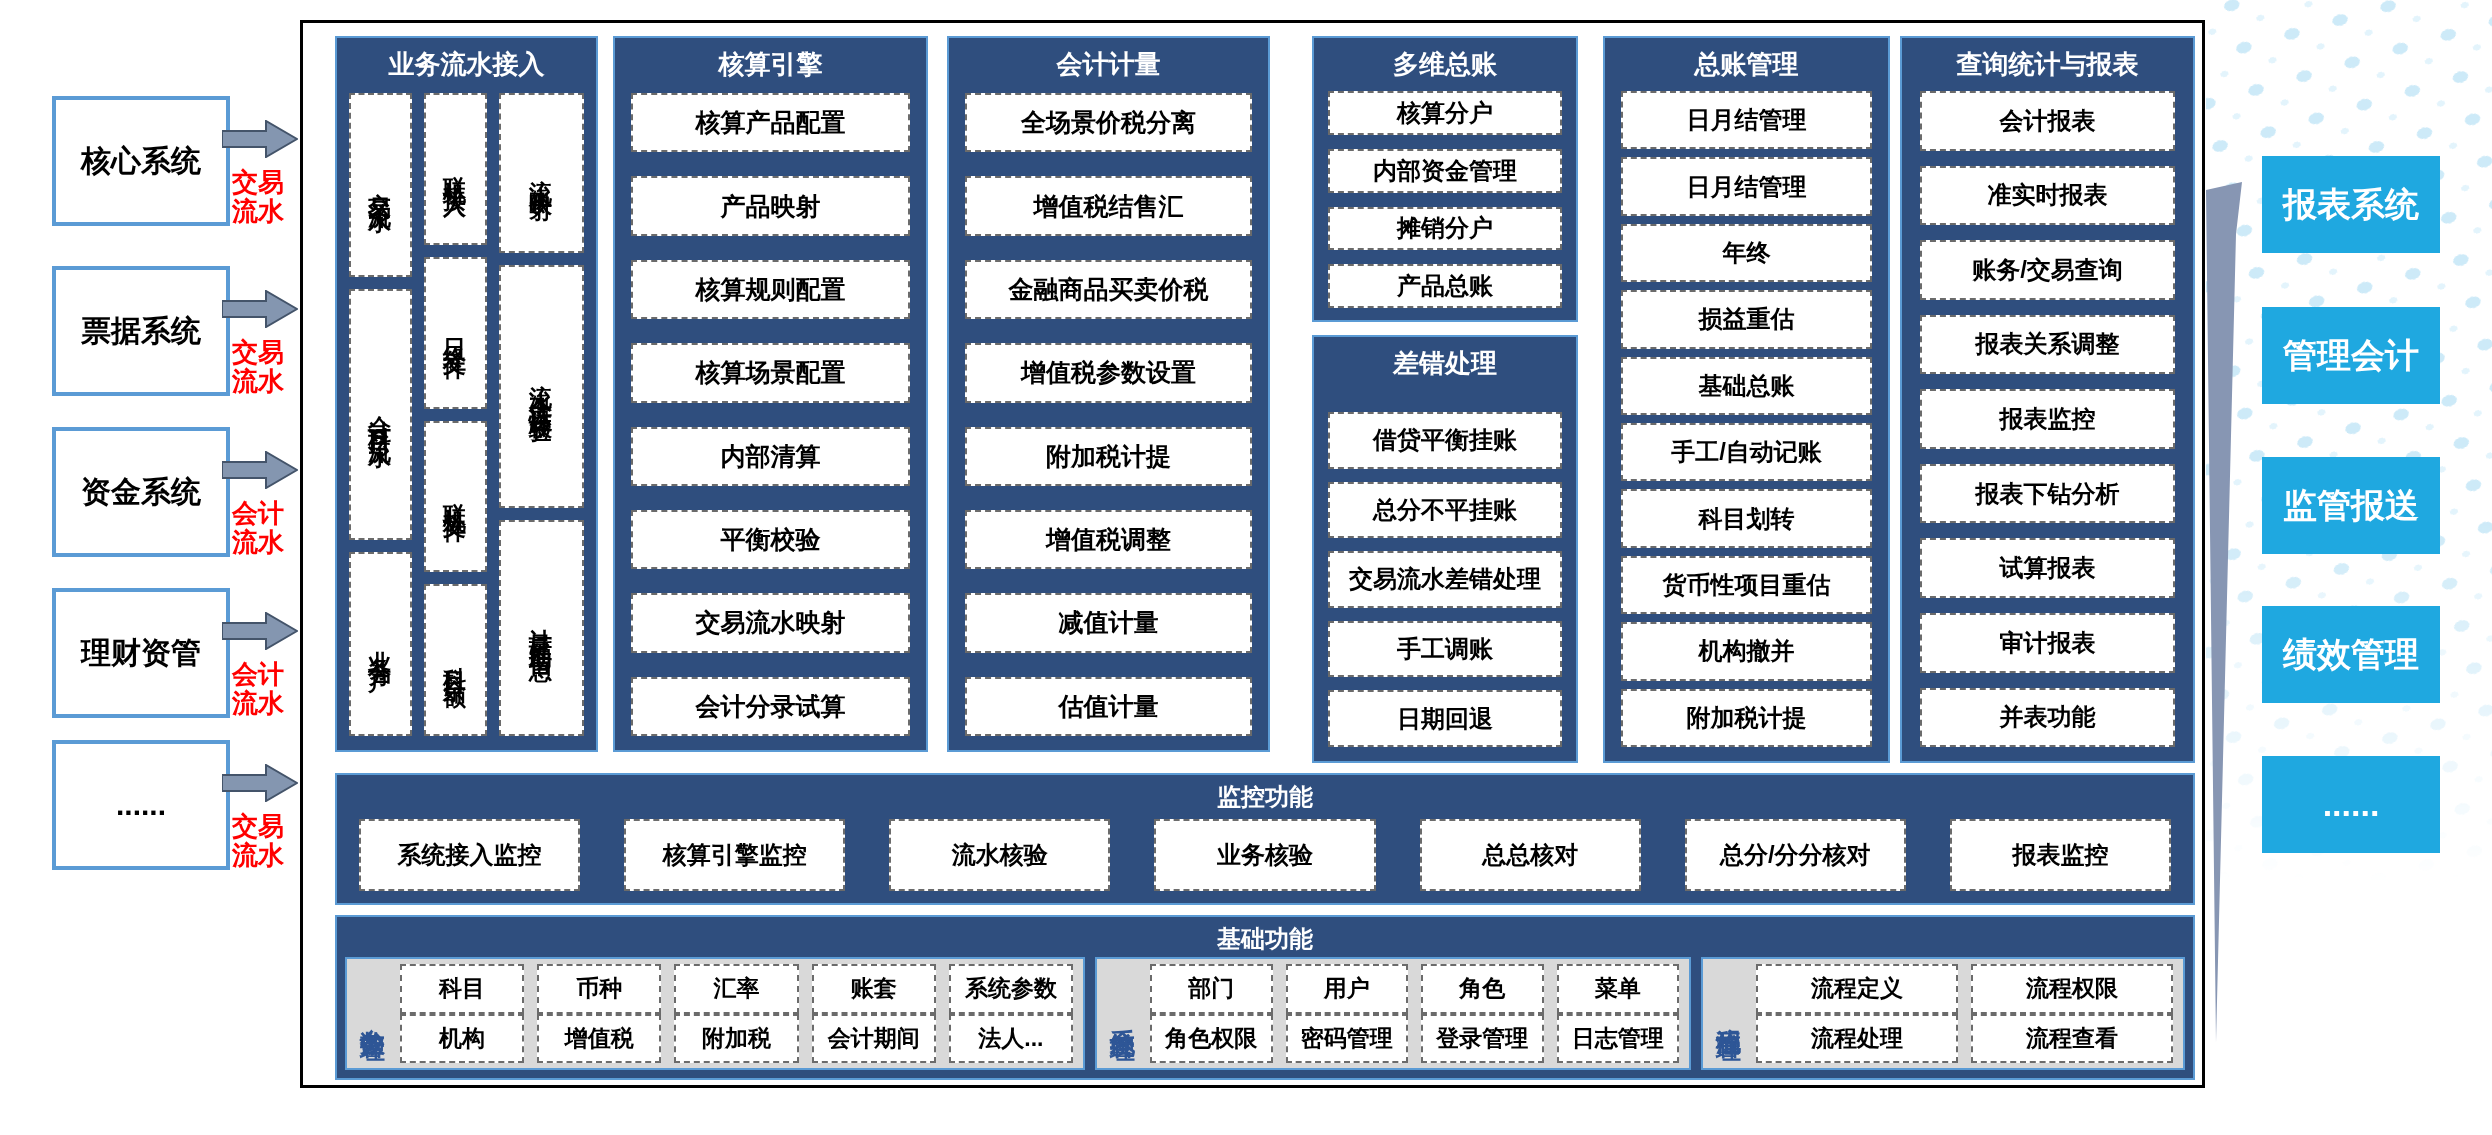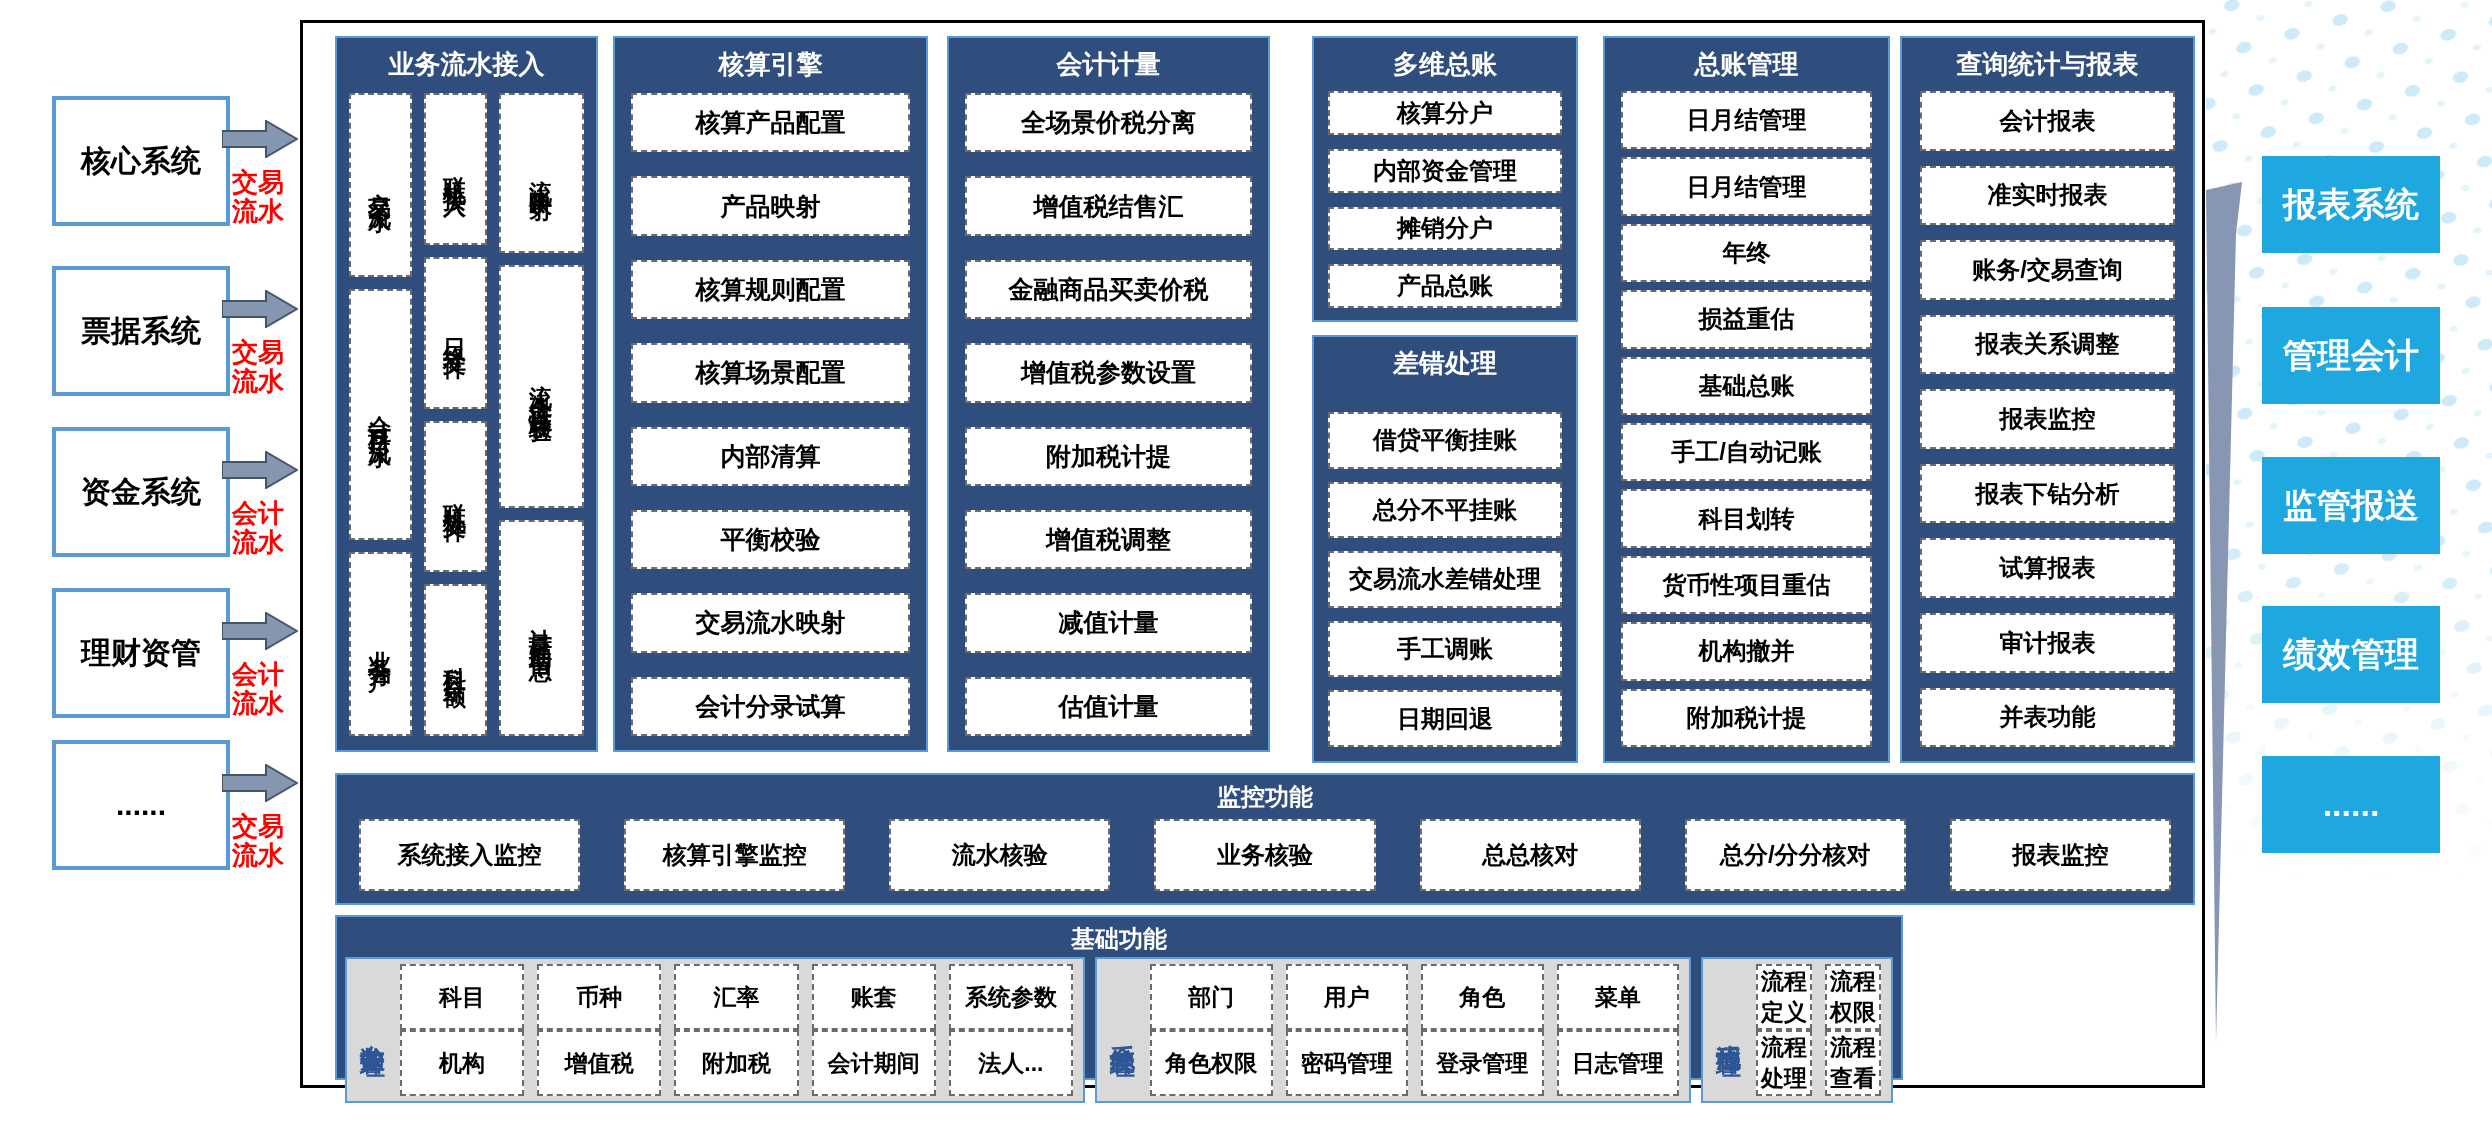--- a/index.html
+++ b/index.html
@@ -221,21 +221,21 @@
         <div class="wbox">系统接入监控</div>
         <div class="wbox">核算引擎监控</div>
         <div class="wbox">流水核验</div>
         <div class="wbox">业务核验</div>
         <div class="wbox">总总核对</div>
         <div class="wbox">总分/分分核对</div>
         <div class="wbox">报表监控</div>
       </div>
   </div>
 
-  <div class="panel" style="left:335px;top:915px;width:1568px;height:165px">
+  <div class="panel" style="left:335px;top:915px;width:1860px;height:165px">
     <div class="panel-title small">基础功能</div>
     <div class="groups">
       <div class="group" style="flex:0 0 740px">
         <div class="group-label">参数管理</div>
         <div class="group-rows">
           <div class="group-row">
               <div class="gbox">科目</div>
               <div class="gbox">币种</div>
               <div class="gbox">汇率</div>
               <div class="gbox">账套</div>

